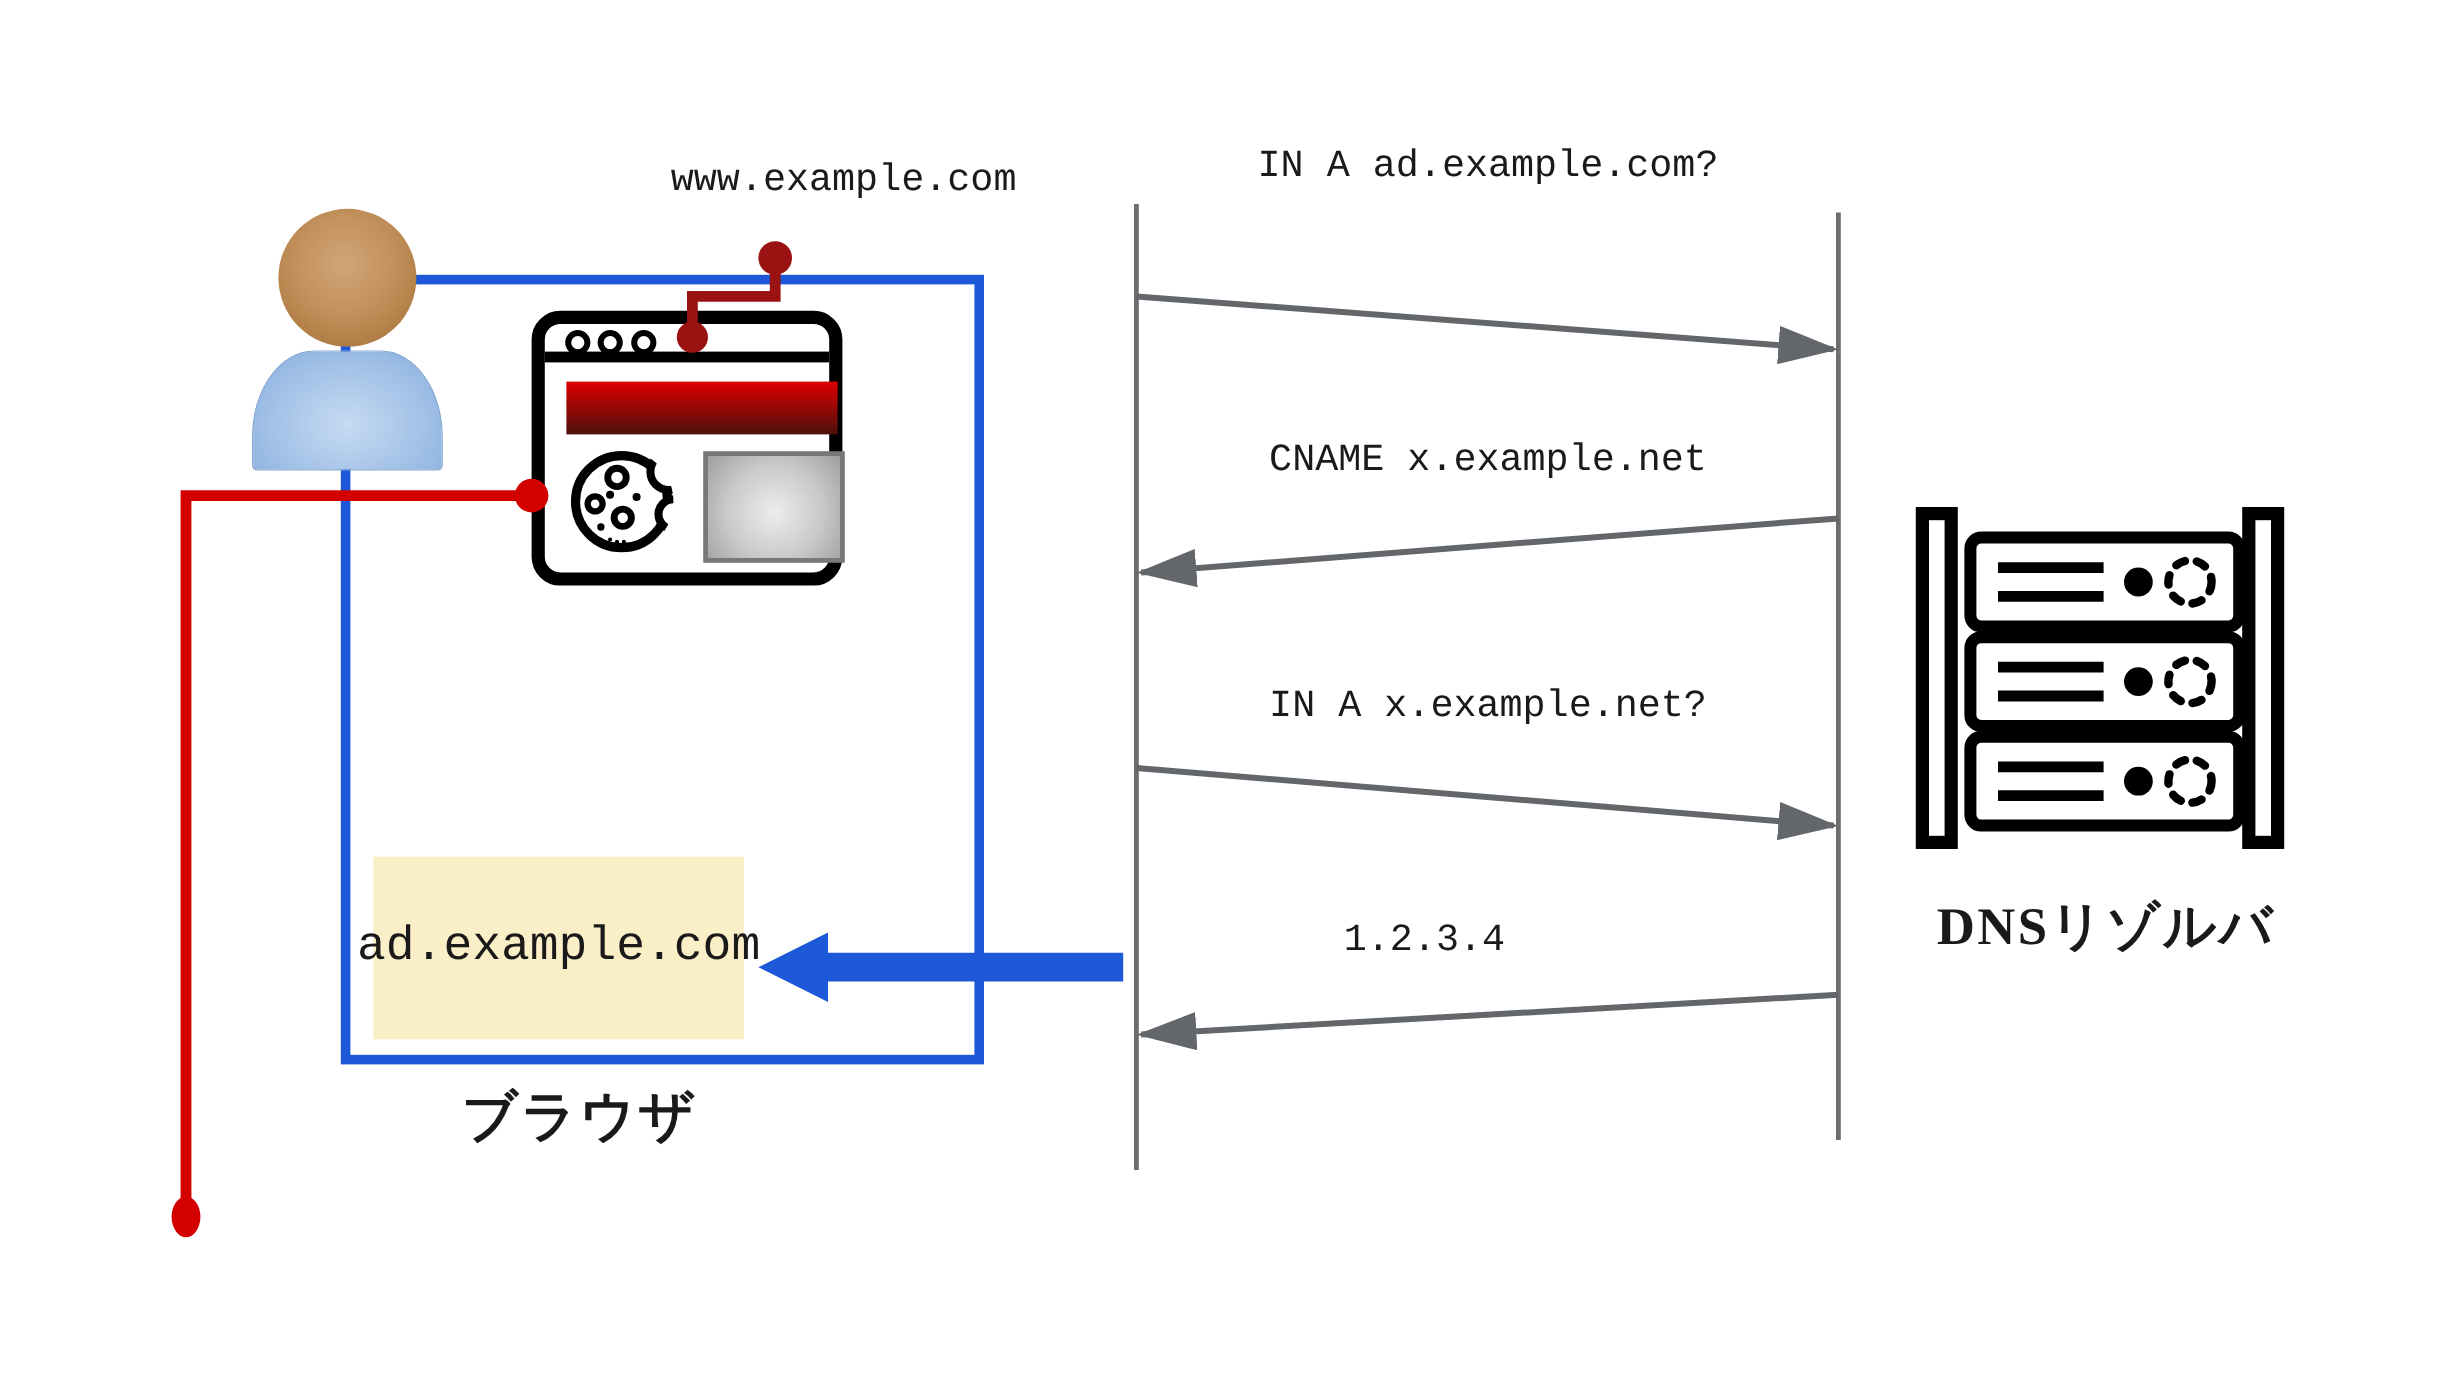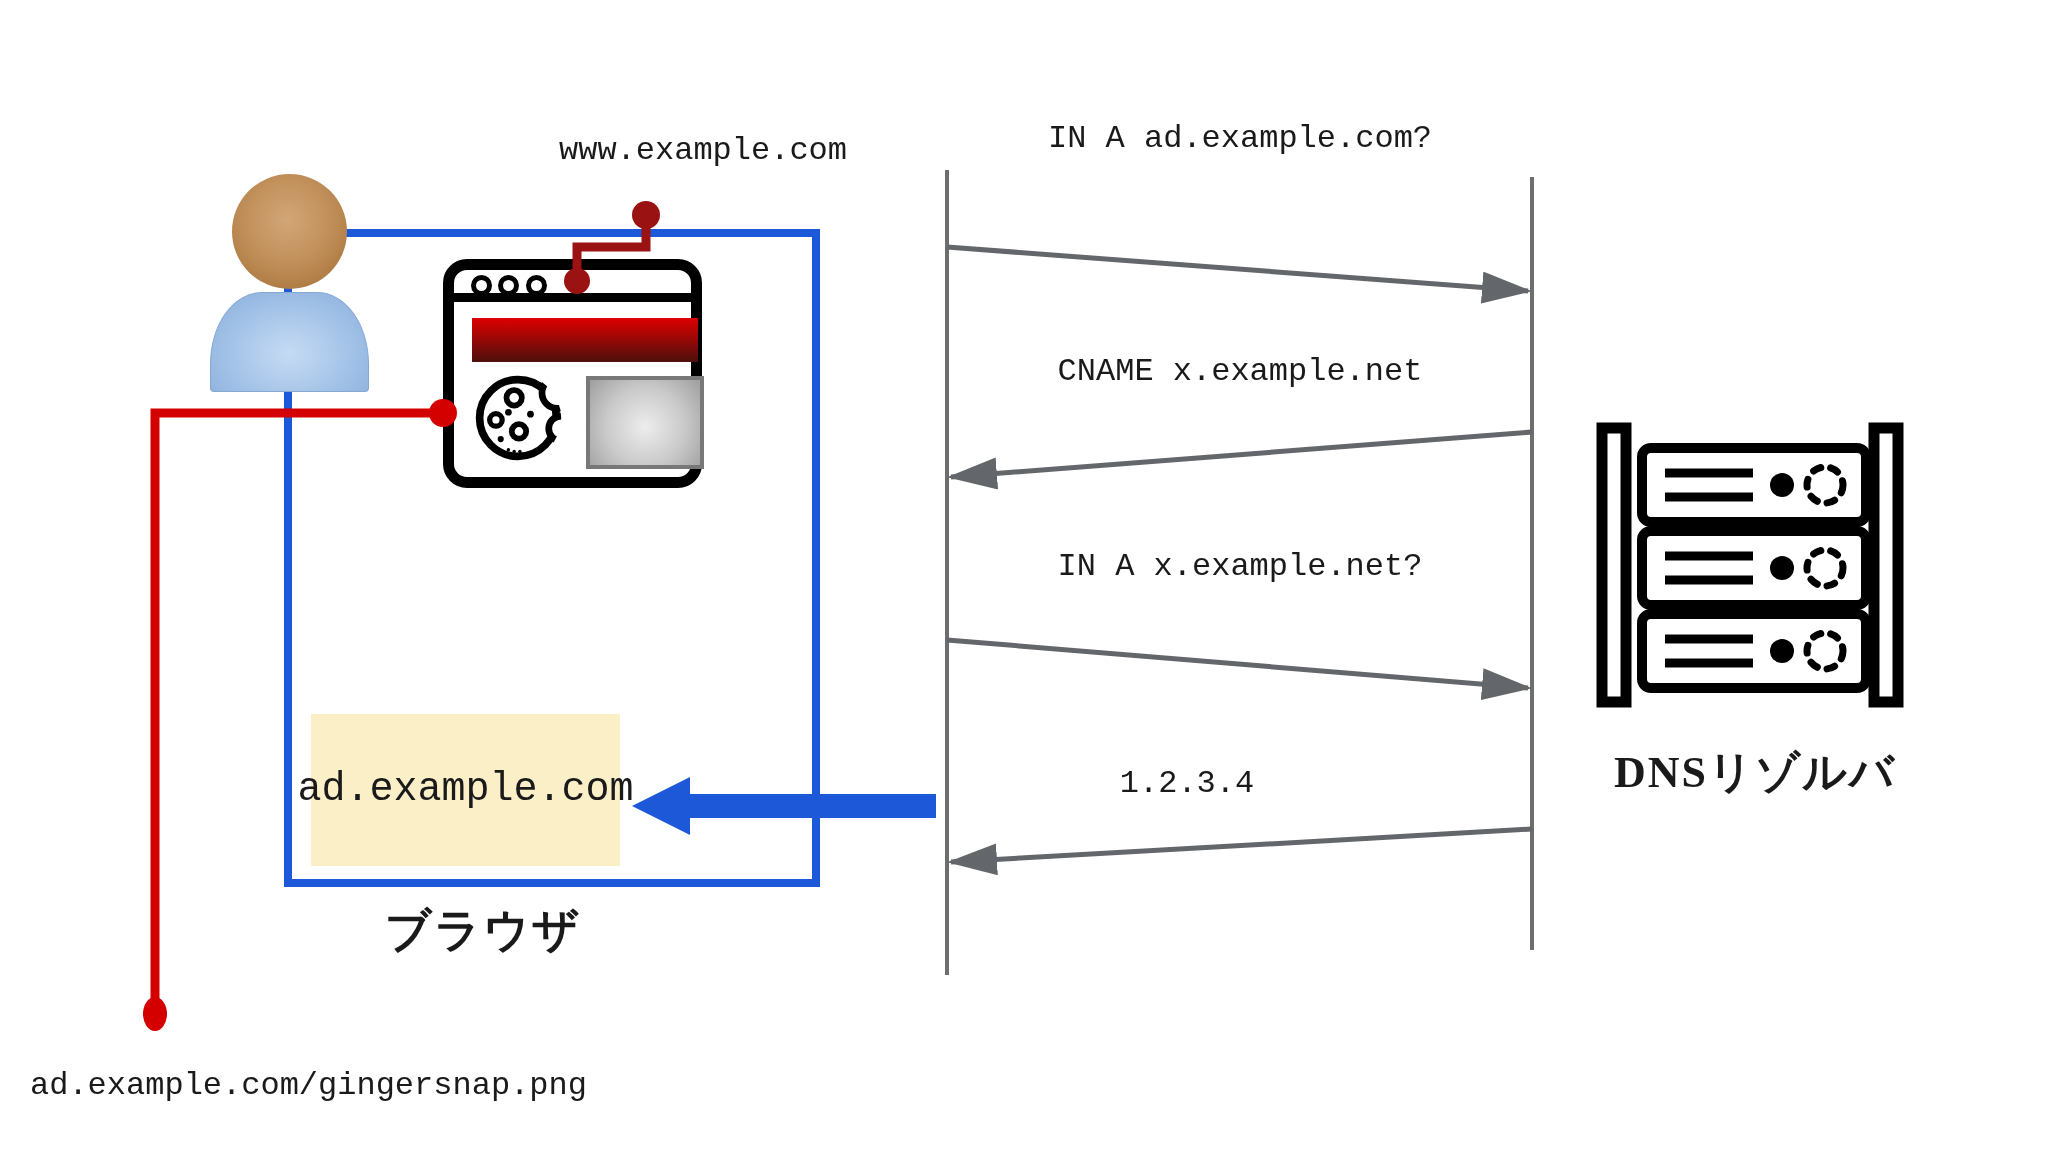--- a/index.html
+++ b/index.html
@@ -137,26 +137,25 @@
       <g class="srv-stroke" stroke-width="7" stroke-dasharray="8 10" stroke-linecap="round">
         <circle cx="235" cy="65" r="18"></circle>
         <circle cx="235" cy="148" r="18"></circle>
         <circle cx="235" cy="231" r="18"></circle>
       </g>
     </svg>
   </div>
 
   <div class="abs mono center-anchor" style="left:703px;top:150px">www.example.com</div>
   <div class="abs mono center-anchor" style="left:1240px;top:138px">IN A ad.example.com?</div>
-  <div class="abs mono center-anchor" style="left:1240px;top:371px">CNAME x.example.net</div>
-  <div class="abs mono center-anchor" style="left:1240px;top:566px">IN A x.example.net?</div>
+  <div class="abs mono center-anchor" style="left:1240px;top:383px">CNAME x.example.net</div>
+  <div class="abs mono center-anchor" style="left:1240px;top:588px">IN A x.example.net?</div>
   <div class="abs mono center-anchor" style="left:1187px;top:783px">1.2.3.4</div>
   <div class="abs jp-bold center-anchor" style="left:483px;top:931px">ブラウザ</div>
   <div class="abs jp-bold center-anchor" style="left:1755px;top:772px;font-size:44px">DNSリゾルバ</div>
-  <div class="abs mono" style="left:30px;top:1085px;transform:translate(0,-50%)">ad.example.com/gingersnap.png</div>
 
   <svg class="abs overlay" width="2048" height="1163" viewBox="0 0 2048 1163">
     <defs>
       <marker id="ah" markerUnits="userSpaceOnUse" markerWidth="50" markerHeight="32" refX="46" refY="16" orient="auto">
         <path class="arrowhead" d="M0,0 L50,16 L0,32 z"></path>
       </marker>
     </defs>
 
     <line class="lifeline" x1="947" y1="170" x2="947" y2="975"></line>
     <line class="lifeline" x1="1532" y1="177" x2="1532" y2="950"></line>

